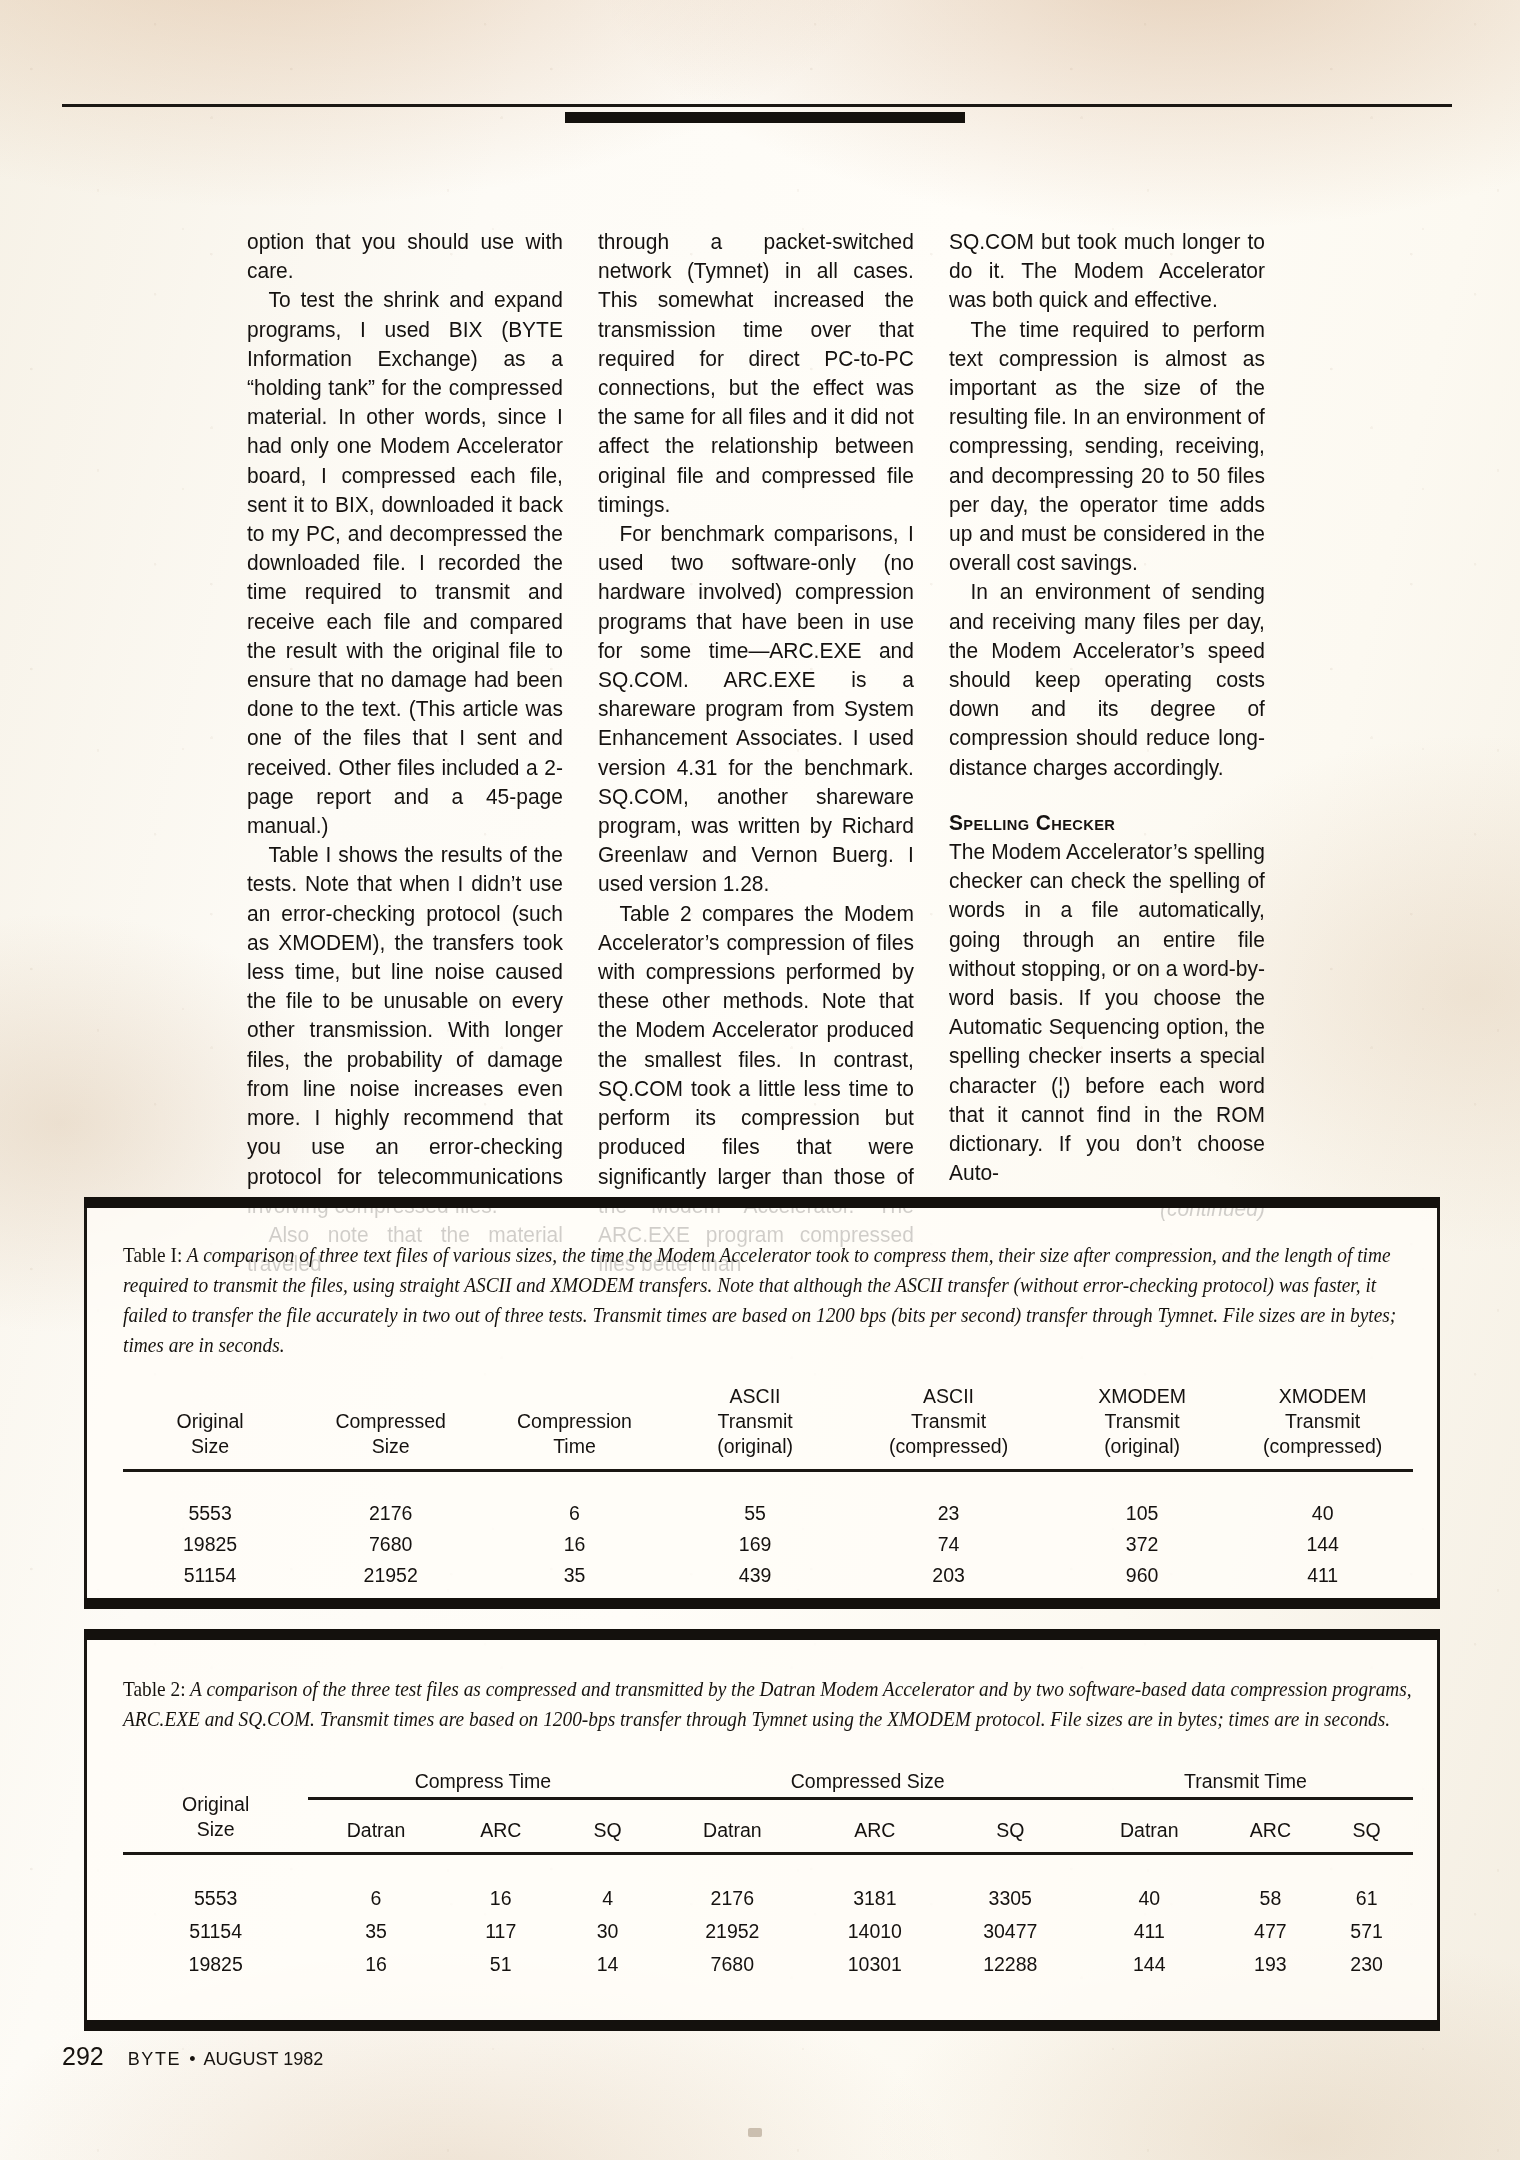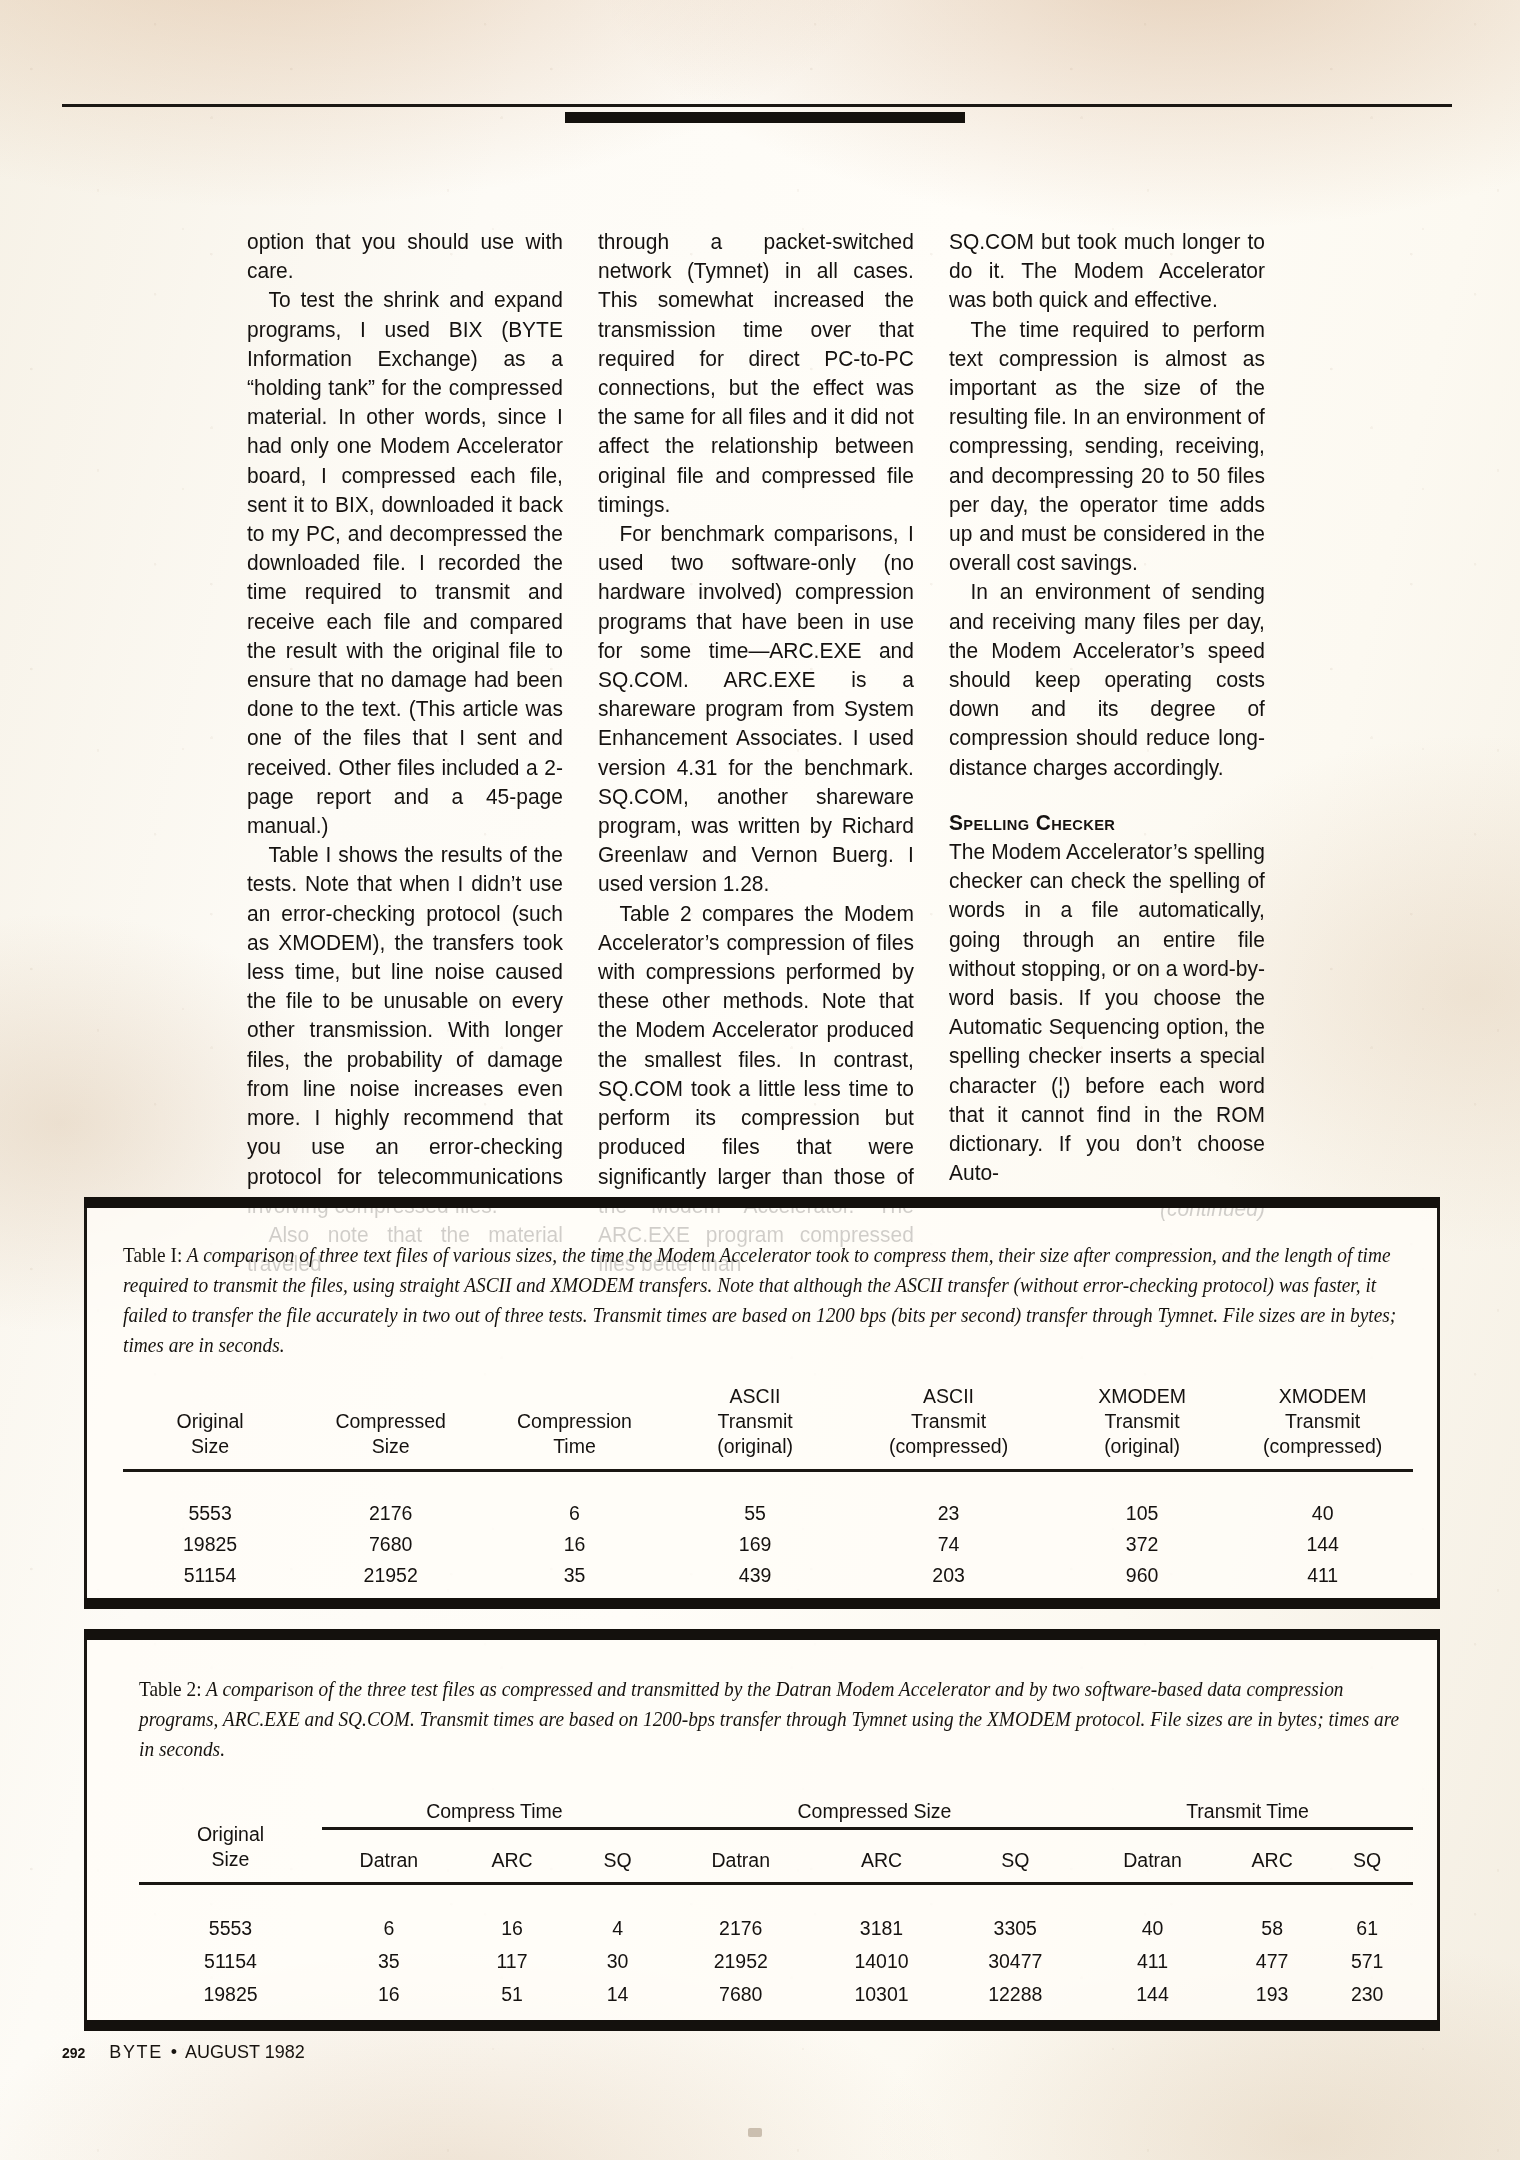--- a/index.html
+++ b/index.html
@@ -142,21 +142,21 @@
   .num { font-variant-numeric:tabular-nums; }
 
   .subrule { border-bottom:3px solid #1a1713; }
 
   
   .footer {
     position:absolute; left:62px; top:2042px;
     font-family:"Liberation Sans", sans-serif;
     font-size:18px; color:#17130f;
   }
-  .footer .pg { font-weight:bold; font-size:14px; }
+  .footer .pg { font-weight:normal; font-size:25px; }
   .footer .mz { letter-spacing:1.6px; margin-left:24px; }
   .binding {
     position:absolute; left:748px; top:2128px; width:14px; height:9px;
     background:rgba(120,96,72,.35); border-radius:2px;
   }
 </style>
 </head>
 <body>
 
 <div class="paper"></div>
@@ -264,21 +264,21 @@
             <td class="num">203</td>
             <td class="num">960</td>
             <td class="num">411</td>
           </tr>
         </tbody>
       </table>
     </div>
   </div>
 
   <div class="tbox" style="left:84px; top:1640px; width:1350px; height:380px;">
-    <div style="padding:34px 24px 0 36px;margin-left:16px;">
+    <div style="padding:34px 24px 0 36px;">
       <div class="tcap">
         <b>Table 2:</b><span> A comparison of the three test files as compressed and transmitted by the Datran Modem Accelerator and by two software-based data compression programs, ARC.EXE and SQ.COM. Transmit times are based on 1200-bps transfer through Tymnet using the XMODEM protocol. File sizes are in bytes; times are in seconds.</span>
       </div>
 
       <table class="grid" style="margin-top:22px;">
         <colgroup>
           <col style="width:13%">
           <col style="width:9.5%">
             <col style="width:8%">
             <col style="width:7%">

